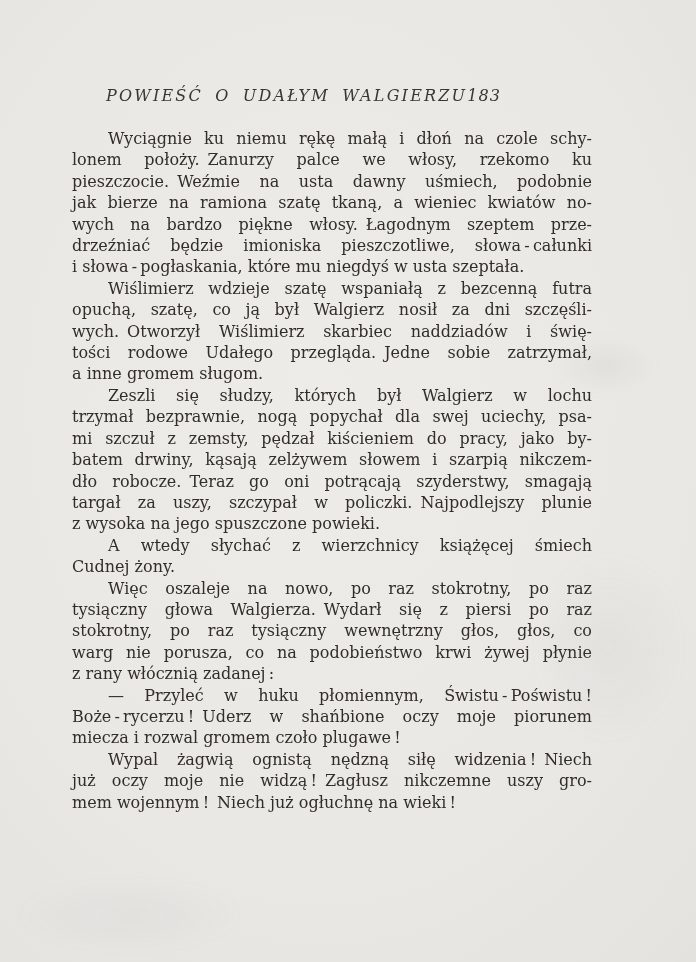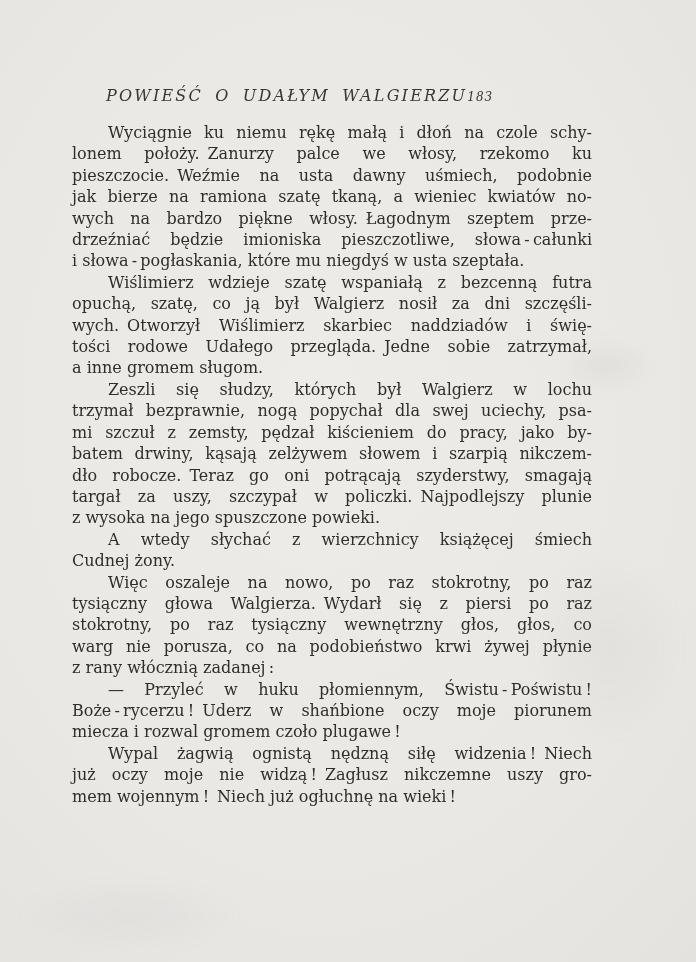--- a/index.html
+++ b/index.html
@@ -29,27 +29,27 @@
   }
   .header-title {
     font-style: italic;
     font-size: 16px;
     letter-spacing: 2.2px;
     word-spacing: 5px;
     color: #3a3732;
   }
   .page-number {
     font-style: italic;
-    font-size: 12px;
+    font-size: 16px;
     letter-spacing: 1px;
     color: #3a3732;
   }
   .text-block {
     position: absolute;
-    top: 122px;
+    top: 128px;
     left: 72px;
     width: 520px;
     font-size: 16px;
     line-height: 21.4px;
   }
   .line {
     text-align: justify;
     text-align-last: justify;
     white-space: normal;
     color: #312e29;

